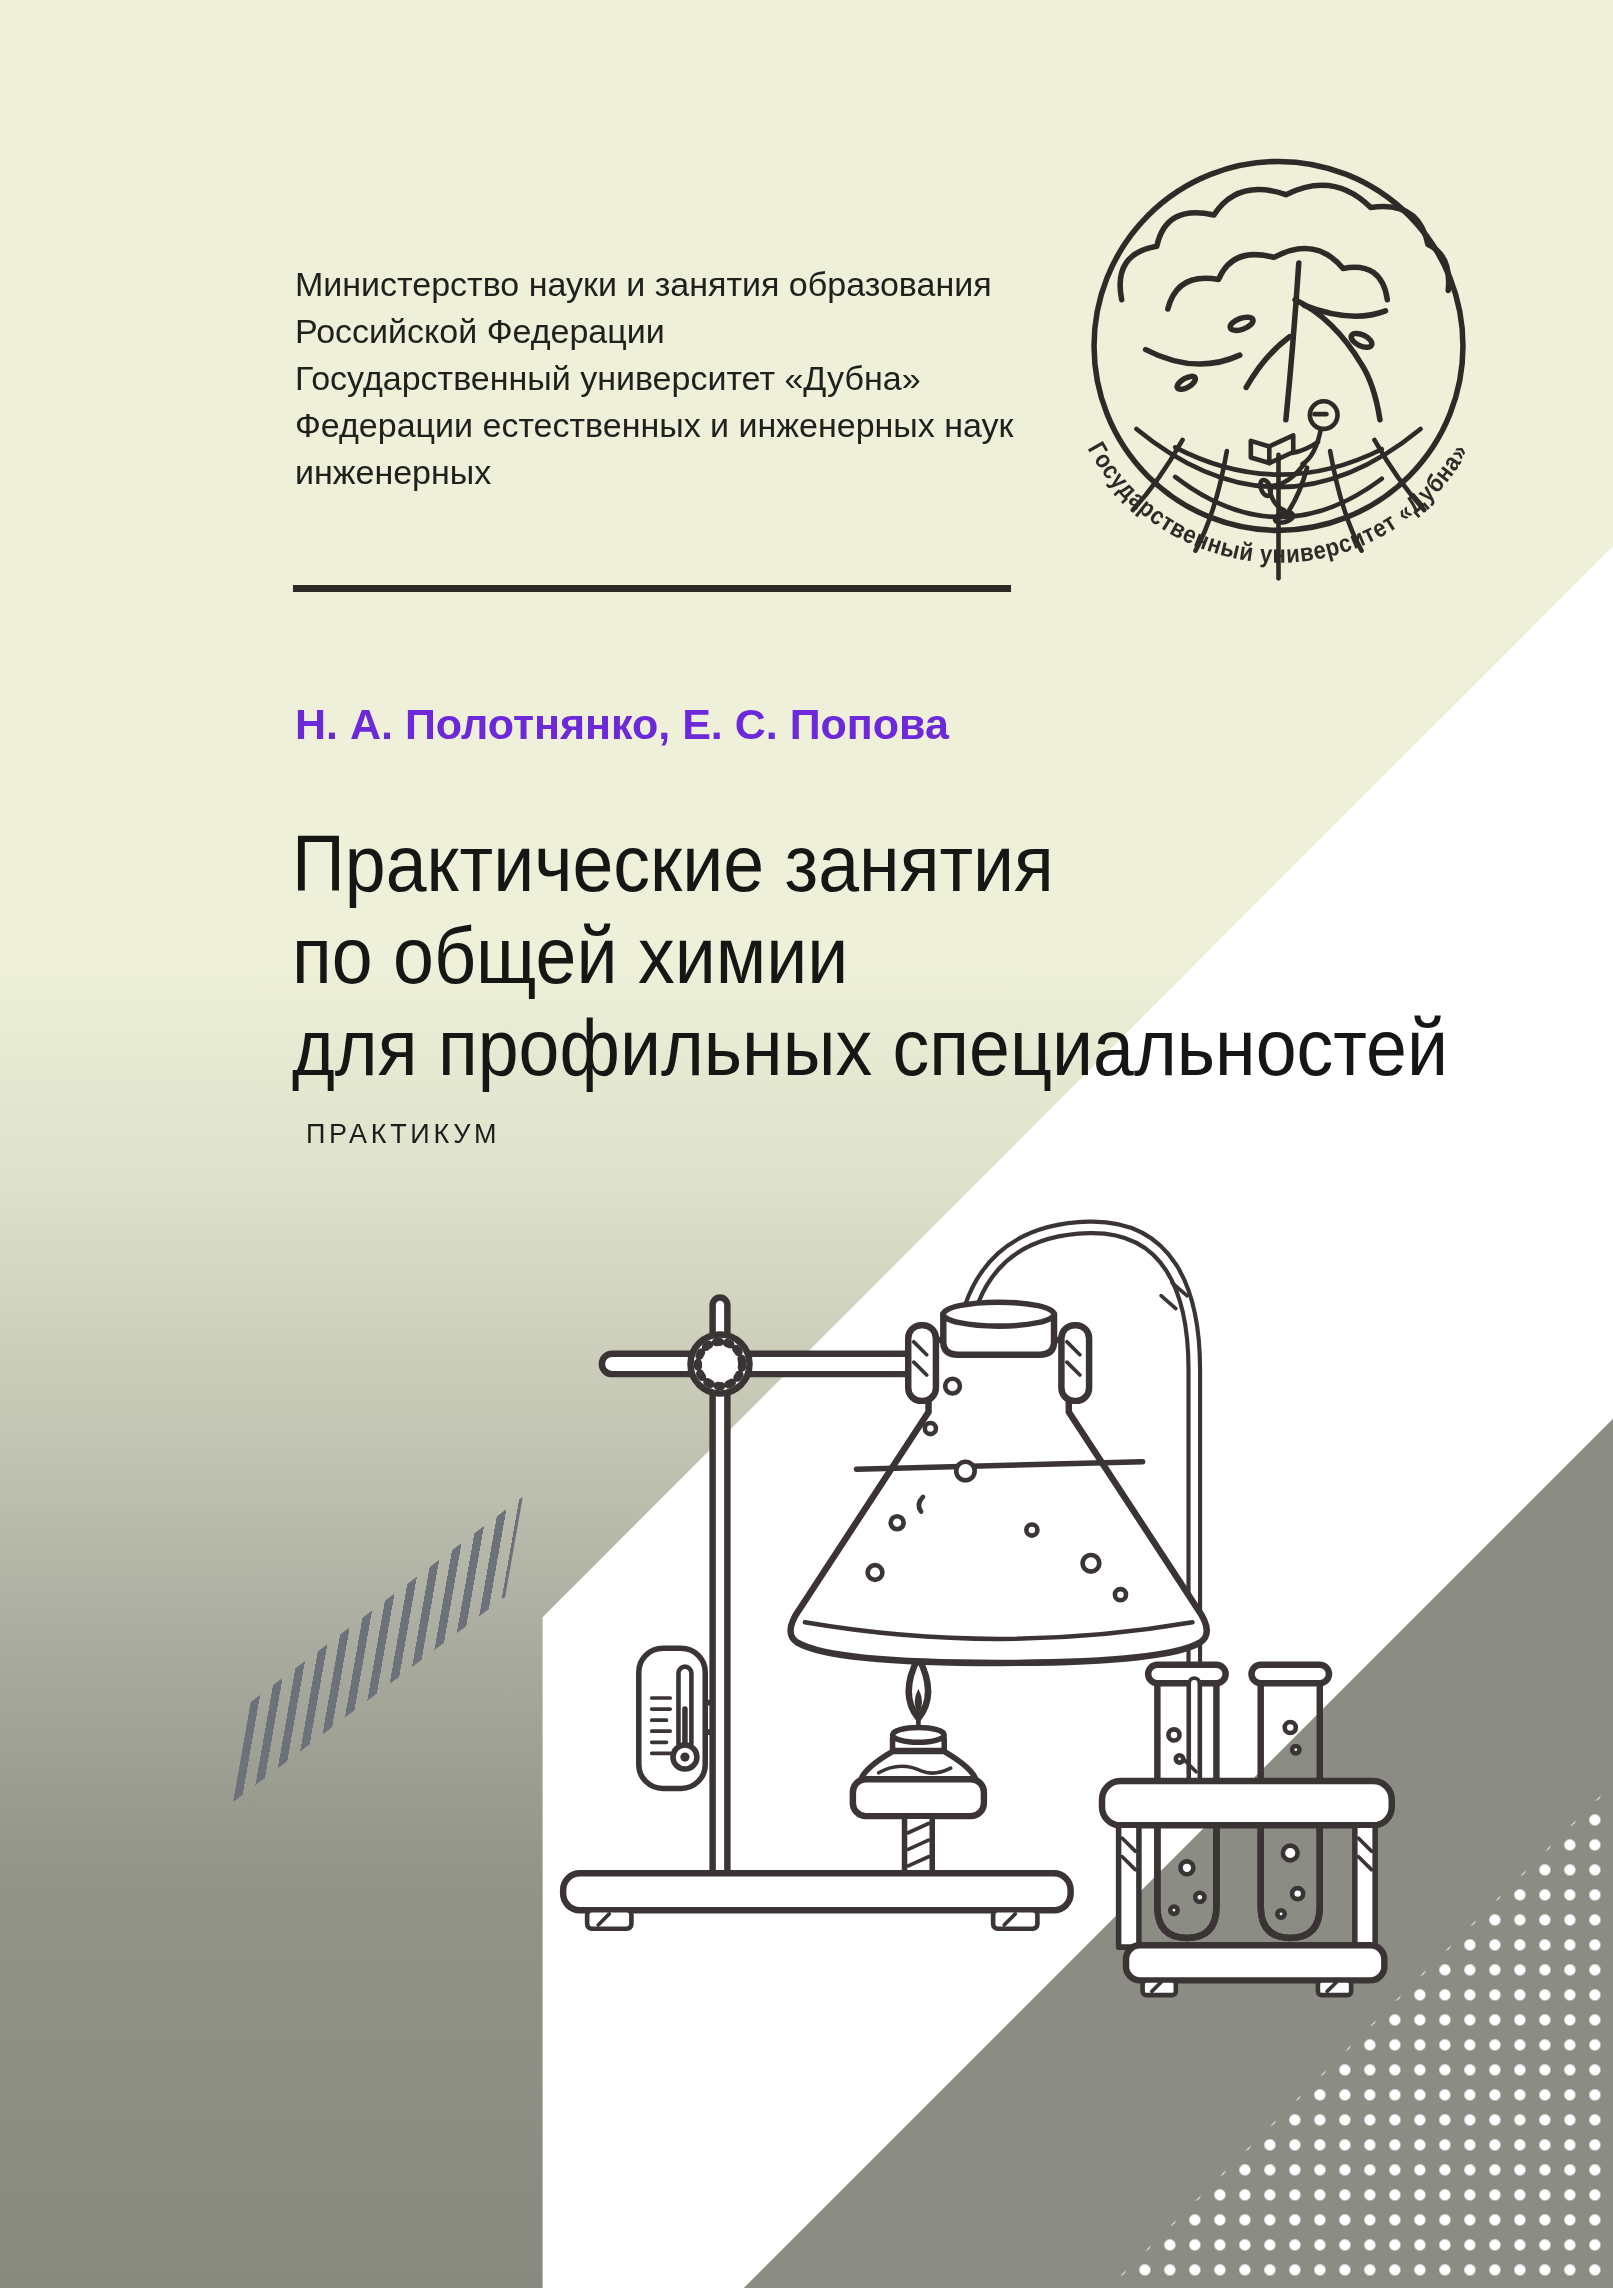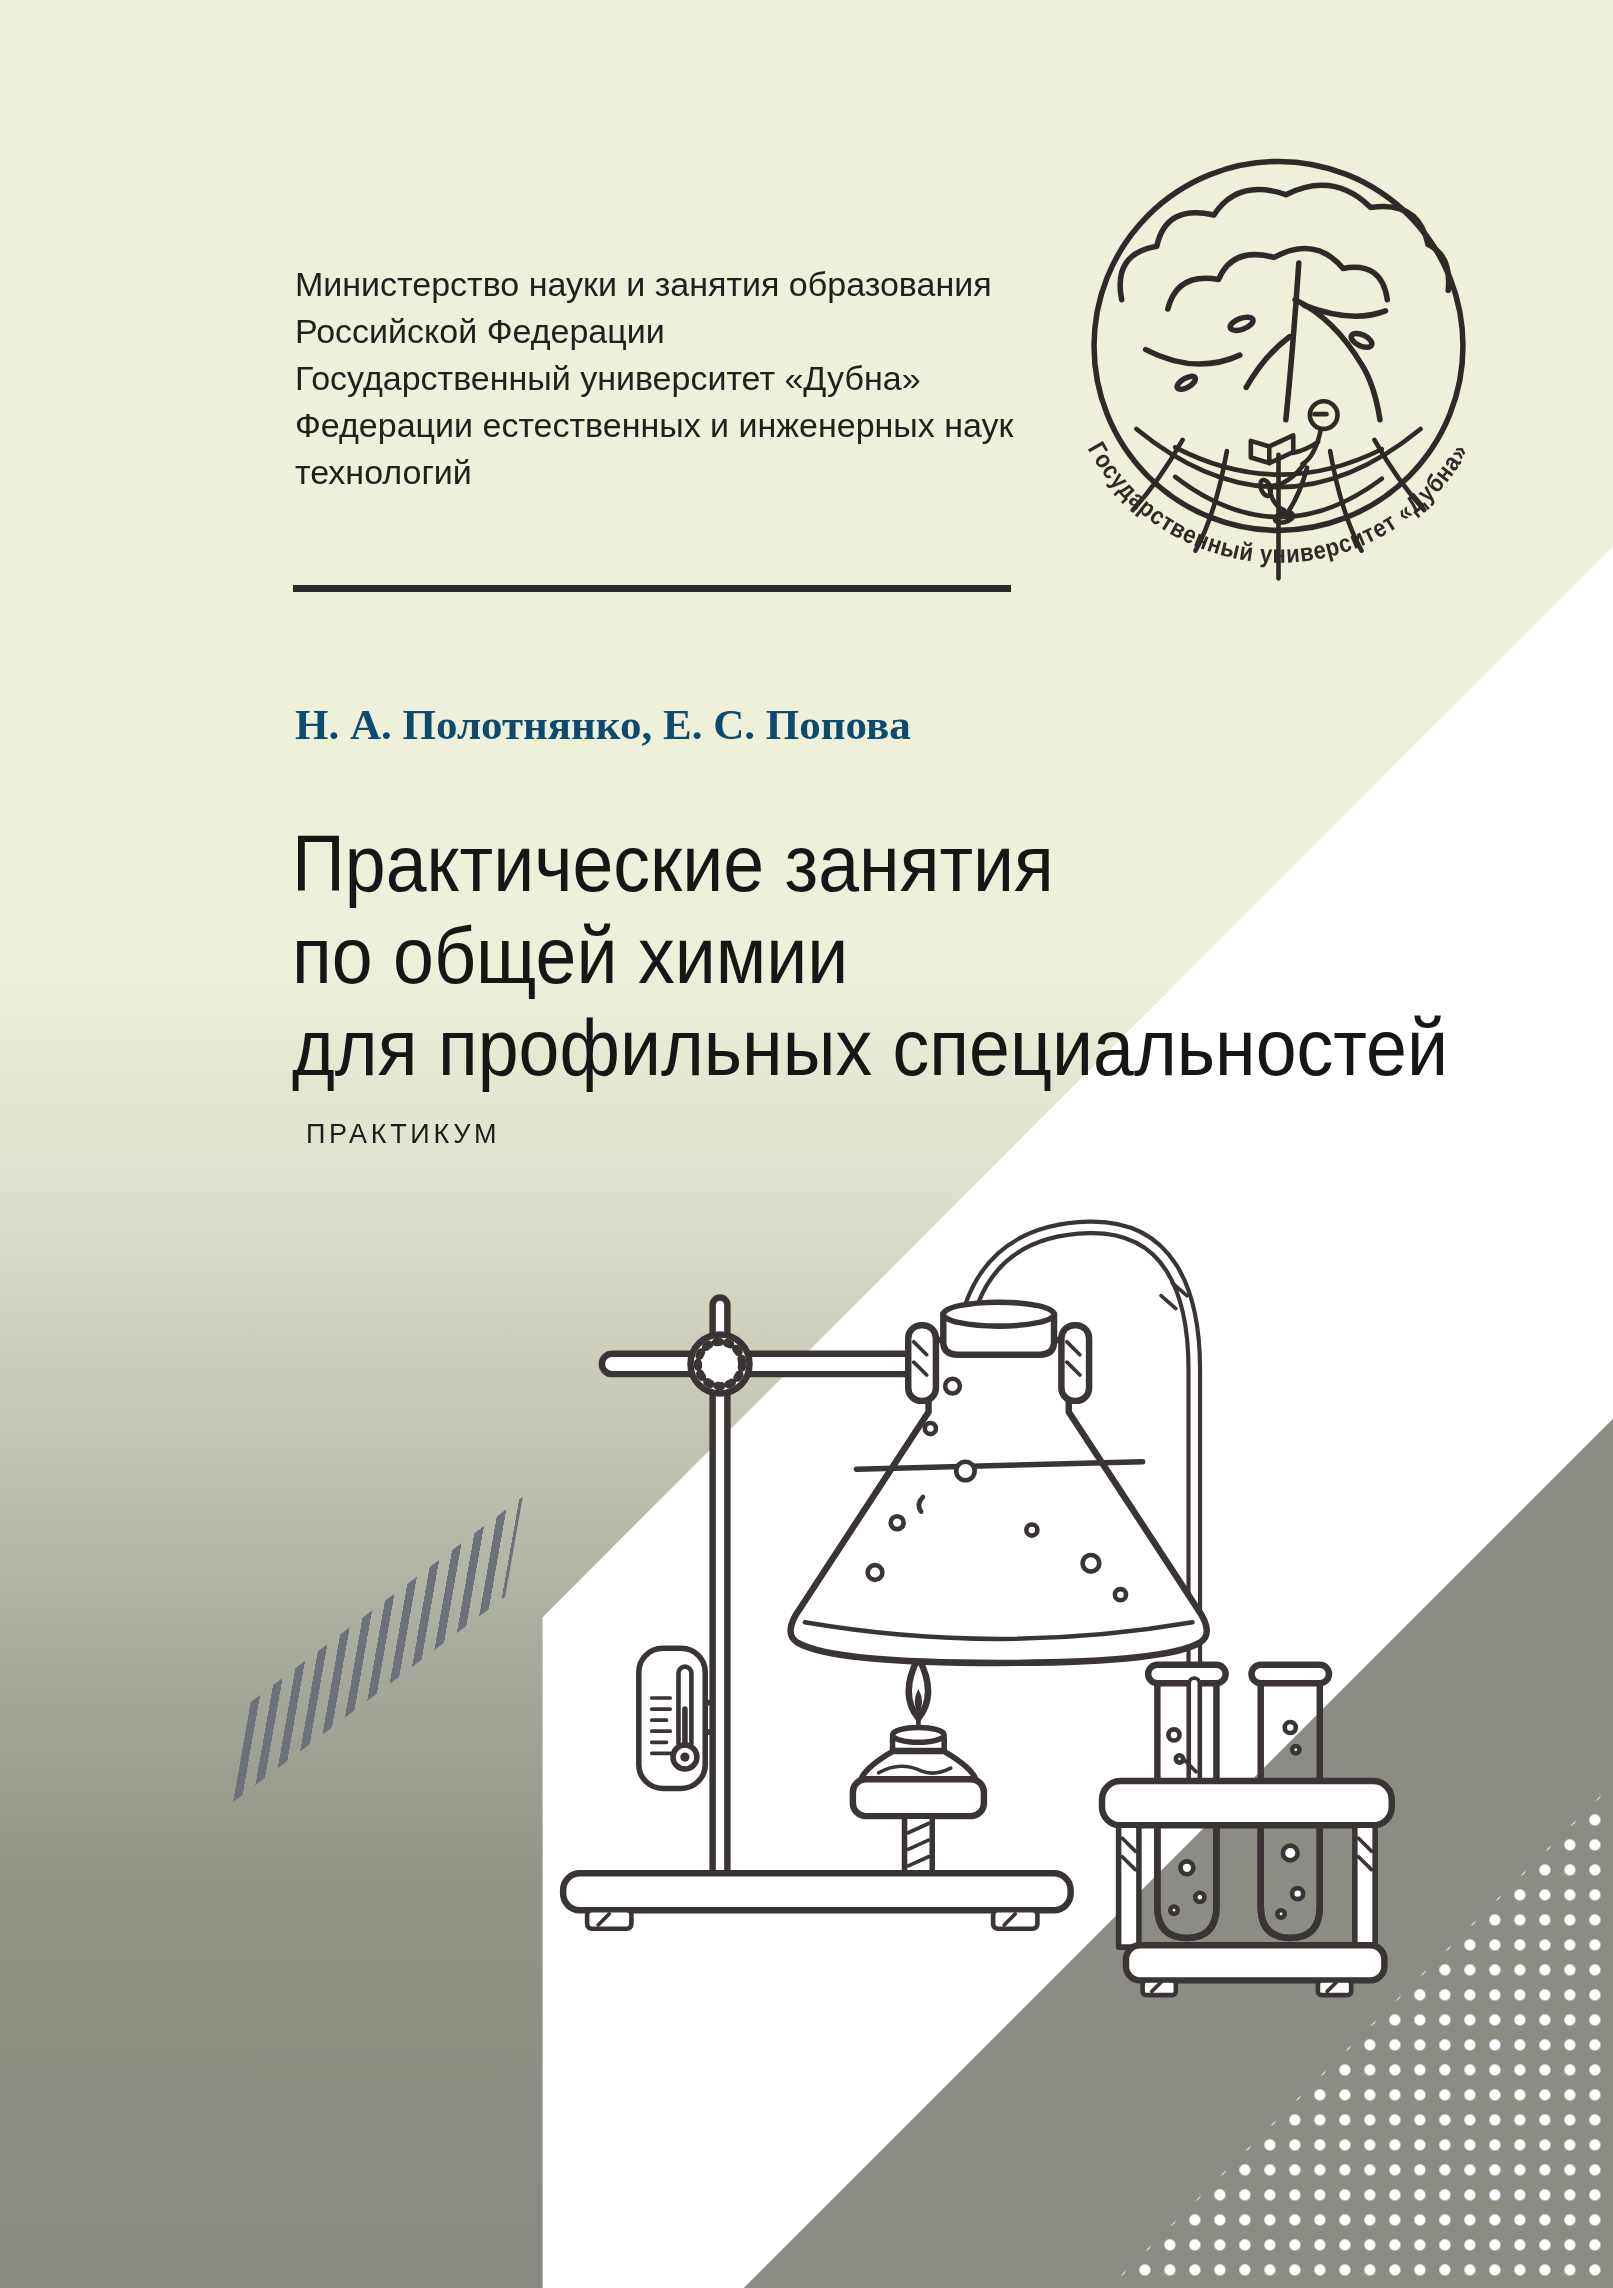--- a/index.html
+++ b/index.html
@@ -20,21 +20,21 @@
     background-image:radial-gradient(circle,#ffffff 5.2px,rgba(255,255,255,0) 5.9px);
     background-size:25px 25px; background-position:7.4px 7.4px;
     clip-path:polygon(100% 77.9%,100% 100%,68.65% 100%);
   }
   .hatch { position:absolute; left:233px; top:1702px; width:236px; height:100px;
     background:repeating-linear-gradient(90deg,#6d727a 0 8.3px,transparent 8.3px 19.4px);
     transform:skewX(-10deg) skewY(-41deg); transform-origin:0 100%;
   }
   .ministry { position:absolute; left:295px; top:261px; font-size:34px; line-height:47px; color:#21201d; }
   .divider  { position:absolute; left:293px; top:585px; width:718px; height:7.4px; background:#2a2925; }
-  .authors  { position:absolute; left:295px; top:700px; font-size:43px; font-weight:bold; color:#0c4a6e;font-family:Liberation Serif, serif; }
+  .authors  { position:absolute; left:295px; top:700px; font-size:43px; font-weight:bold; color:#6d28d9; }
   .title    { position:absolute; left:292px; top:818px; font-size:79px; line-height:92px; color:#161614;
               transform:scaleX(.93); transform-origin:0 0; white-space:nowrap; }
   .subtitle { position:absolute; left:297px; top:1119px; font-size:27px; letter-spacing:3.7px; color:#1d1c1a;margin-left:9px; }
   .logo-svg { position:absolute; left:1057px; top:143px; width:443px; height:475px; }
   .logo-svg text { font-family:"Liberation Sans", sans-serif; font-size:27px; font-weight:bold; letter-spacing:1px; fill:#2e2a27; }
   .lab-svg  { position:absolute; left:517px; top:1181px; width:1015px; height:831px; }
 </style>
 </head>
 <body>
 
@@ -88,21 +88,21 @@
     <text stroke="none">
       <textPath href="#logoArc" startOffset="34" textLength="505" lengthAdjust="spacingAndGlyphs">Государственный университет «Дубна»</textPath>
     </text>
   </svg>
 
   <div class="ministry">
     <div>Министерство науки и занятия образования</div>
     <div>Российской Федерации</div>
     <div>Государственный университет «Дубна»</div>
     <div>Федерации естественных и инженерных наук</div>
-    <div>технологий</div>
+    <div>инженерных</div>
   </div>
 
   <div class="divider"></div>
 
   <div class="authors">Н. А. Полотнянко, Е. С. Попова</div>
 
   <div class="title">
     <div>Практические занятия</div>
     <div>по общей химии</div>
     <div>для профильных специальностей</div>

